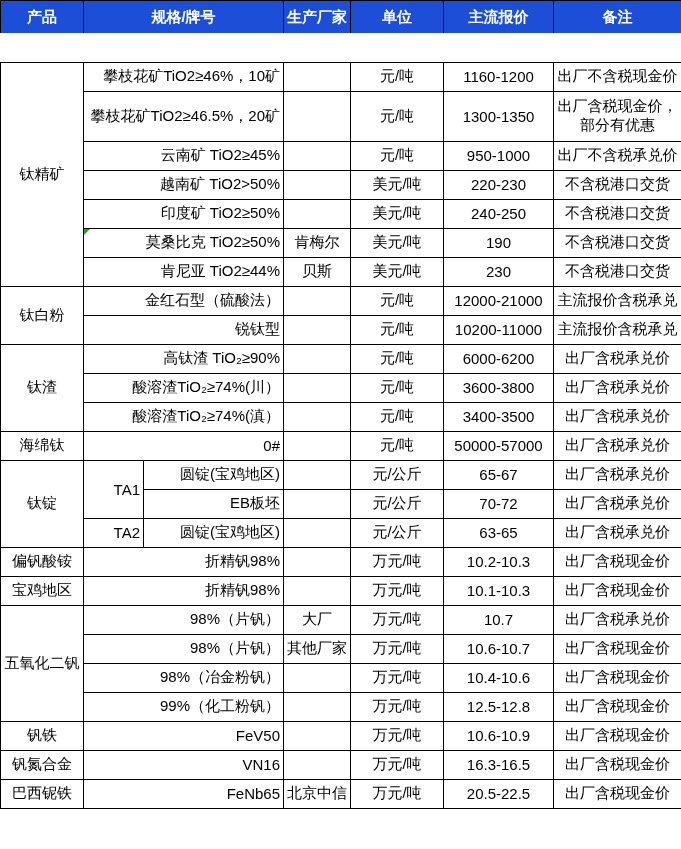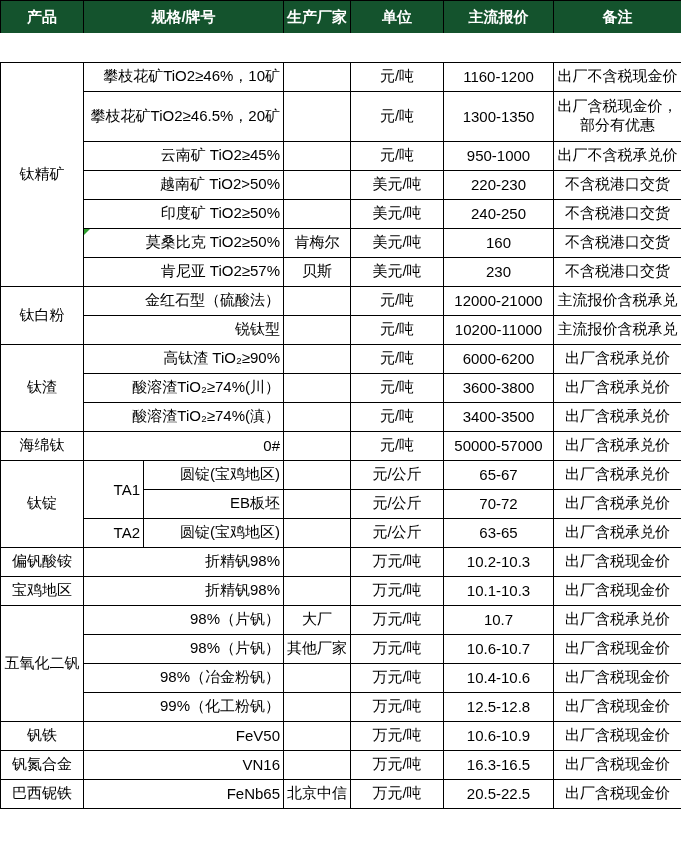--- a/index.html
+++ b/index.html
@@ -1,20 +1,20 @@
 <!DOCTYPE html>
 <html><head>
 <meta charset="utf-8">
 <style>
   html,body{margin:0;padding:0;background:#fff;}
   body{width:681px;height:849px;position:relative;}
   table{border-collapse:collapse;table-layout:fixed;width:681px;
         font-family:"Liberation Sans",sans-serif;font-size:15px;color:#000;}
   th,td{border:1px solid #000;padding:1px 3px;word-break:break-all;vertical-align:middle;}
-  thead th{background:#14532d;color:#fff;font-weight:bold;height:30px;border-bottom:none;text-align:center;}
+  thead th{background:#1d4ed8;color:#fff;font-weight:bold;height:30px;border-bottom:none;text-align:center;}
   tr.gap td{border:none;border-bottom:1px solid #000;height:2px;padding:0;background:#fff;}
   tbody tr{height:29px;}
   tr.tall{height:50px;}
   .c{text-align:center;}
   .spec{text-align:right;}
   .note{text-align:center;}
   .pos{position:relative;}
   .flag{position:absolute;top:0;left:0;width:0;height:0;
         border-top:6px solid #2E9E2E;border-right:6px solid transparent;}
 </style>
@@ -79,25 +79,25 @@
       <td class="spec" colspan="2">印度矿 TiO2≥50%</td>
       <td class="c"></td>
       <td class="c">美元/吨</td>
       <td class="c">240-250</td>
       <td class="note">不含税港口交货</td>
     </tr>
     <tr>
       <td class="spec pos" colspan="2"><span class="flag"></span><span>莫桑比克 TiO2≥50%</span></td>
       <td class="c">肯梅尔</td>
       <td class="c">美元/吨</td>
-      <td class="c">160</td>
-      <td class="note">不含税港口交货</td>
-    </tr>
-    <tr>
-      <td class="spec" colspan="2">肯尼亚 TiO2≥57%</td>
+      <td class="c">190</td>
+      <td class="note">不含税港口交货</td>
+    </tr>
+    <tr>
+      <td class="spec" colspan="2">肯尼亚 TiO2≥44%</td>
       <td class="c">贝斯</td>
       <td class="c">美元/吨</td>
       <td class="c">230</td>
       <td class="note">不含税港口交货</td>
     </tr>
 
     <tr>
       <td class="c" rowspan="2">钛白粉</td>
       <td class="spec" colspan="2">金红石型（硫酸法）</td>
       <td class="c"></td>

